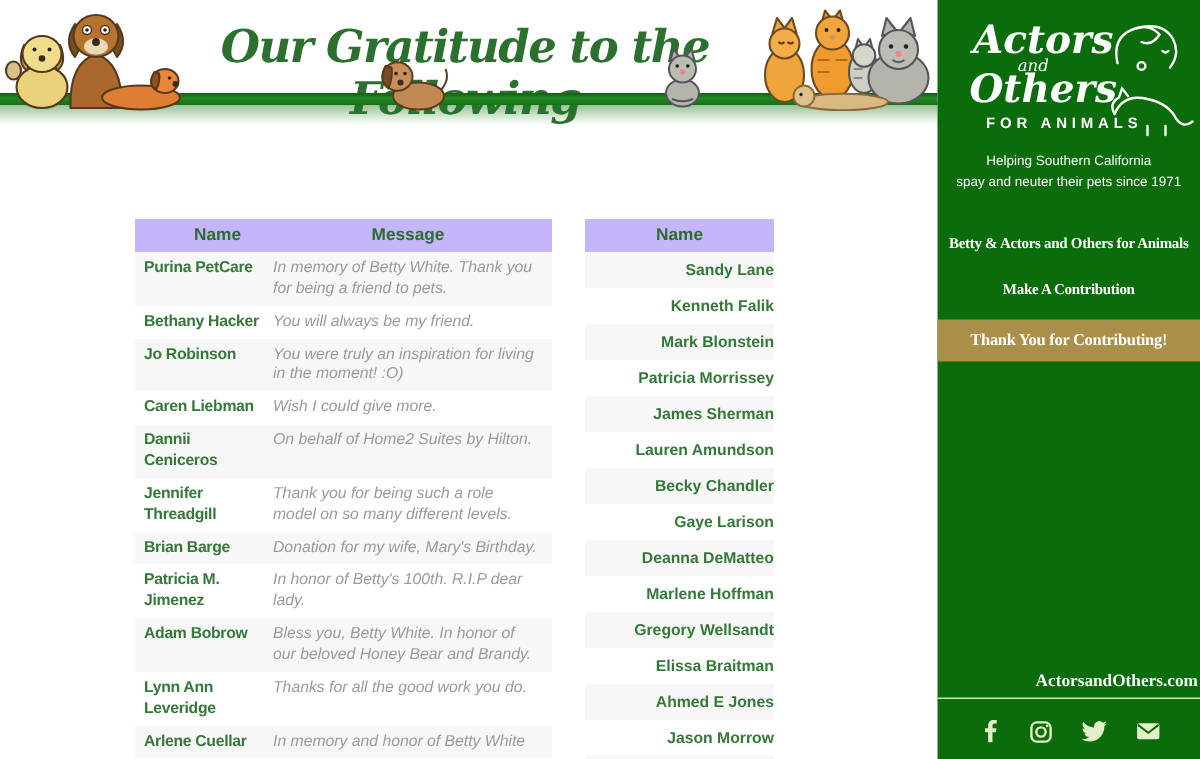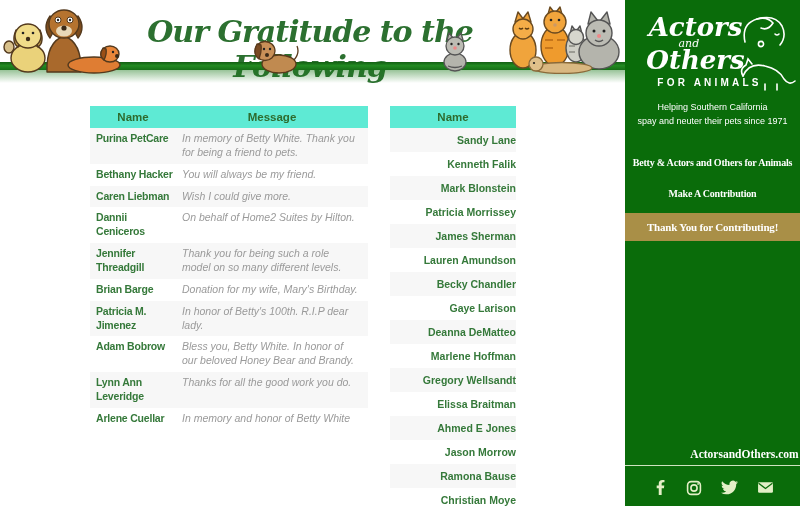--- a/index.html
+++ b/index.html
@@ -17,22 +17,22 @@
     background:linear-gradient(to bottom,#135e13,#228a22 45%,#166e16);}
   .green-bar-fade{position:absolute;left:0;top:70px;width:625px;height:13px;
     background:linear-gradient(to bottom,rgba(27,122,27,.45),rgba(27,122,27,0));}
 
   .anim{position:absolute;}
 
   
   .tbl{position:absolute;top:106px;font-size:10.5px;}
   .tbl-left{left:90px;width:278px;}
   .tbl-right{left:390px;width:126px;}
-  .tbl-head{display:flex;background:#5eead4;color:#2e6b2e;font-weight:bold;
-    font-size:11.5px;padding:5px 0;}
+  .tbl-head{display:flex;background:#c4b5fd;color:#2e6b2e;font-weight:bold;
+    font-size:11.5px;padding:5px 12px;margin-top:40px;}
   .th{ text-align:center;}
   .th-name{width:86px;}
   .th-msg{flex:1;}
   .th-full{width:100%;}
   .trow{display:flex;}
   .tbl-left .trow:nth-child(even){background:#f7f7f7;}
   .name-cell{width:80px;padding:4px 2px 4px 6px;font-weight:bold;color:#35793a;
     letter-spacing:-0.2px;line-height:1.32;}
   .msg-cell{flex:1;padding:4px 10px 4px 4px;font-style:italic;color:#9a9a9a;line-height:1.32;}
   .nrow{height:24px;line-height:24px;text-align:right;font-weight:bold;color:#35793a;}
@@ -172,20 +172,24 @@
     </div>
     <div class="trow">
       <div class="name-cell">Purina PetCare</div>
       <div class="msg-cell">In memory of Betty White. Thank you for being a friend to pets.</div>
     </div>
     <div class="trow">
       <div class="name-cell">Bethany Hacker</div>
       <div class="msg-cell">You will always be my friend.</div>
     </div>
     <div class="trow">
+      <div class="name-cell">Jo Robinson</div>
+      <div class="msg-cell">You were truly an inspiration for living in the moment! :O)</div>
+    </div>
+    <div class="trow">
       <div class="name-cell">Caren Liebman</div>
       <div class="msg-cell">Wish I could give more.</div>
     </div>
     <div class="trow">
       <div class="name-cell">Dannii Ceniceros</div>
       <div class="msg-cell">On behalf of Home2 Suites by Hilton.</div>
     </div>
     <div class="trow">
       <div class="name-cell">Jennifer Threadgill</div>
       <div class="msg-cell">Thank you for being such a role model on so many different levels.</div>

